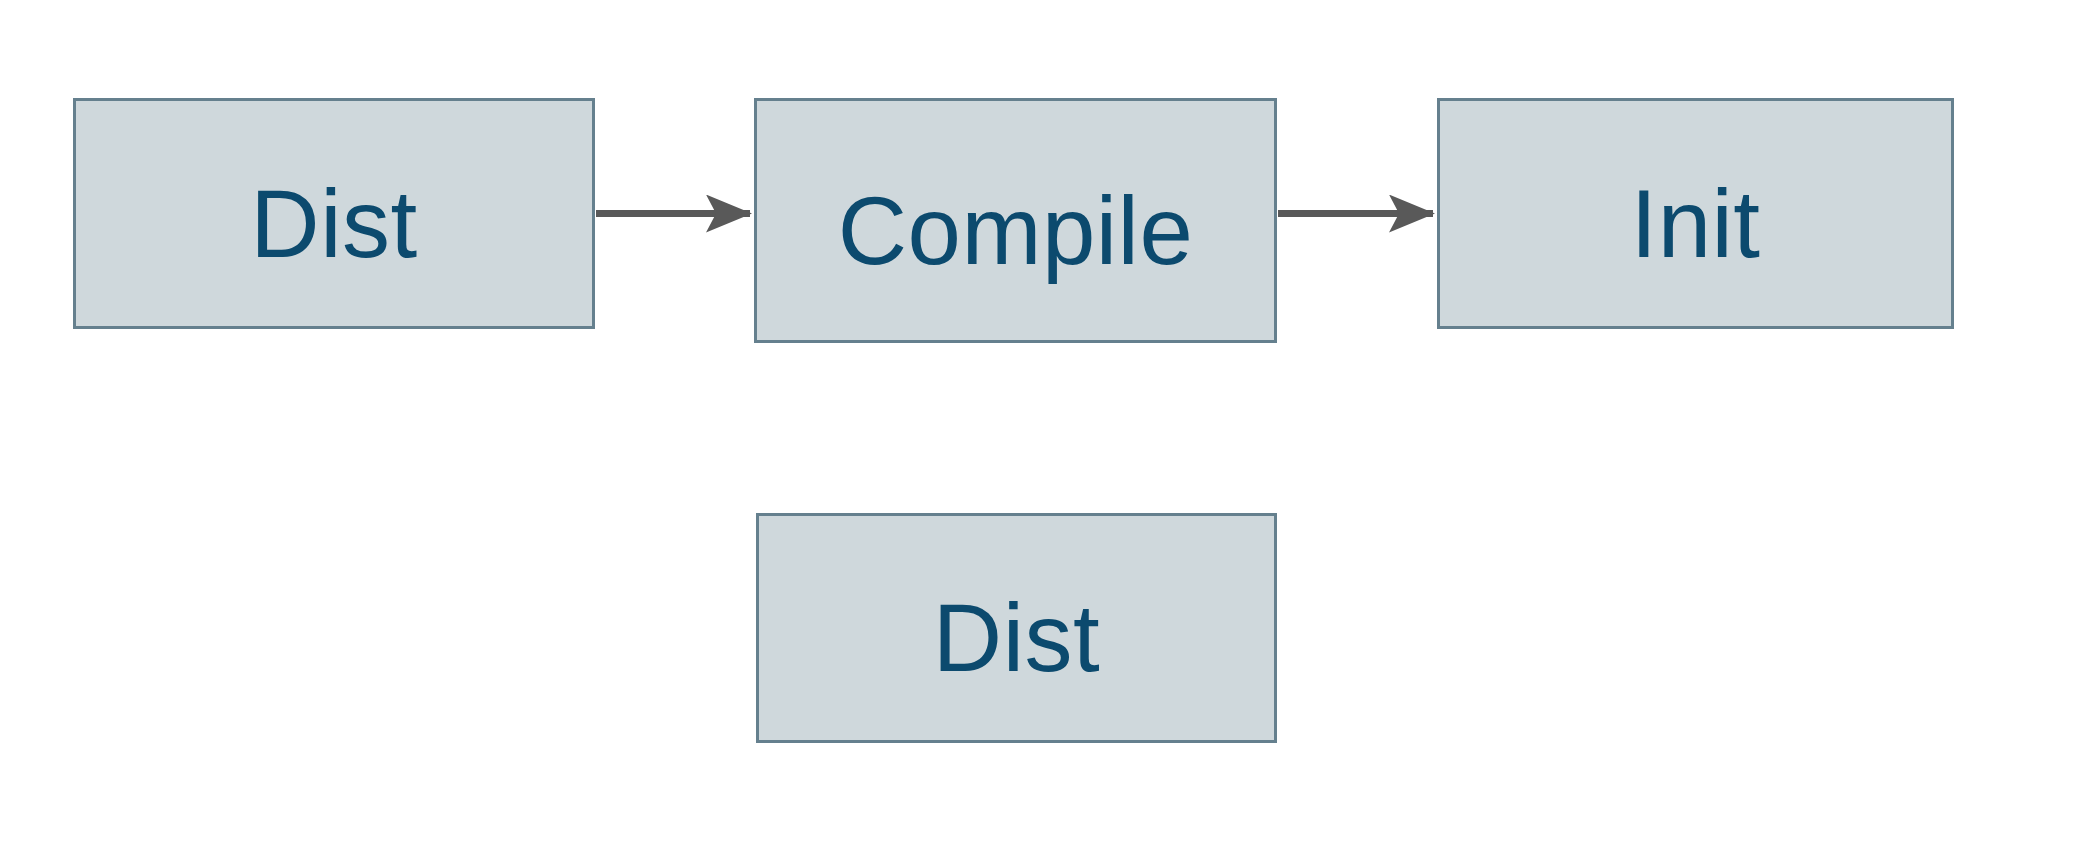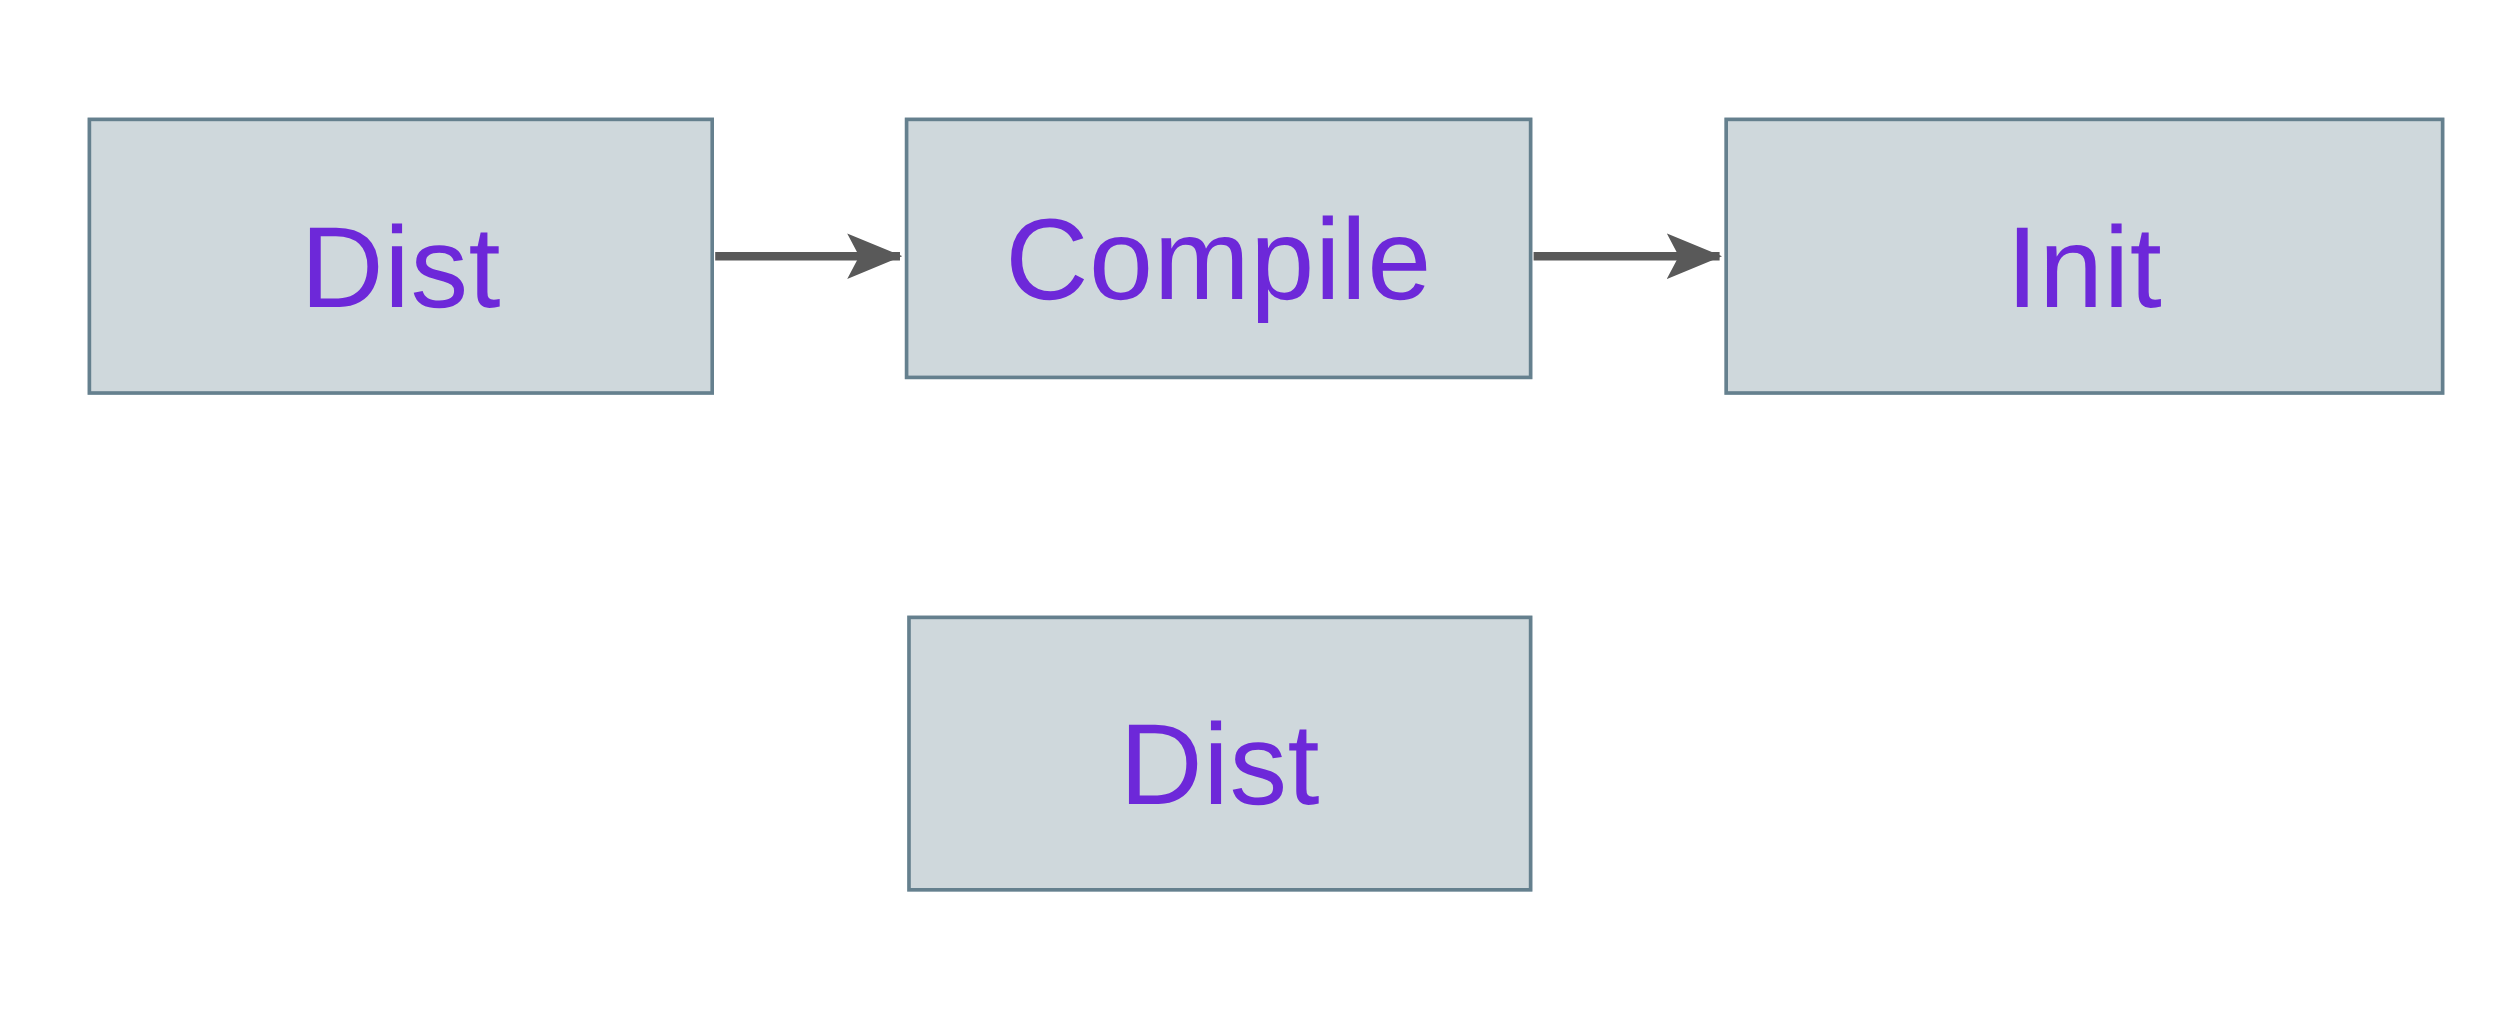--- a/index.html
+++ b/index.html
@@ -26,30 +26,30 @@
     background: #cfd8dc;
     border: 3px solid #65808e;
     box-sizing: border-box;
     display: flex;
     align-items: center;
     justify-content: center;
   }
   .node-label {
     font-size: 96px;
     line-height: 1;
-    color: #6d28d9;
+    color: #0c4a6e;
     letter-spacing: 0.5px;
     
     transform: translateY(-2px);
     white-space: nowrap;
     margin-top: 24px;
   }
   #node-dist    { left: 73px;   top: 98px;  width: 522px; height: 231px; }
-  #node-compile { left: 754px;  top: 98px;  width: 523px; height: 218px; }
-  #node-init    { left: 1437px; top: 98px;  width: 600px; height: 231px; }
+  #node-compile { left: 754px;  top: 98px;  width: 523px; height: 245px; }
+  #node-init    { left: 1437px; top: 98px;  width: 517px; height: 231px; }
   #node-clean   { left: 756px;  top: 513px; width: 521px; height: 230px; }
   svg.edges {
     position: absolute;
     left: 0;
     top: 0;
     width: 2078px;
     height: 848px;
     pointer-events: none;
   }
 </style>

